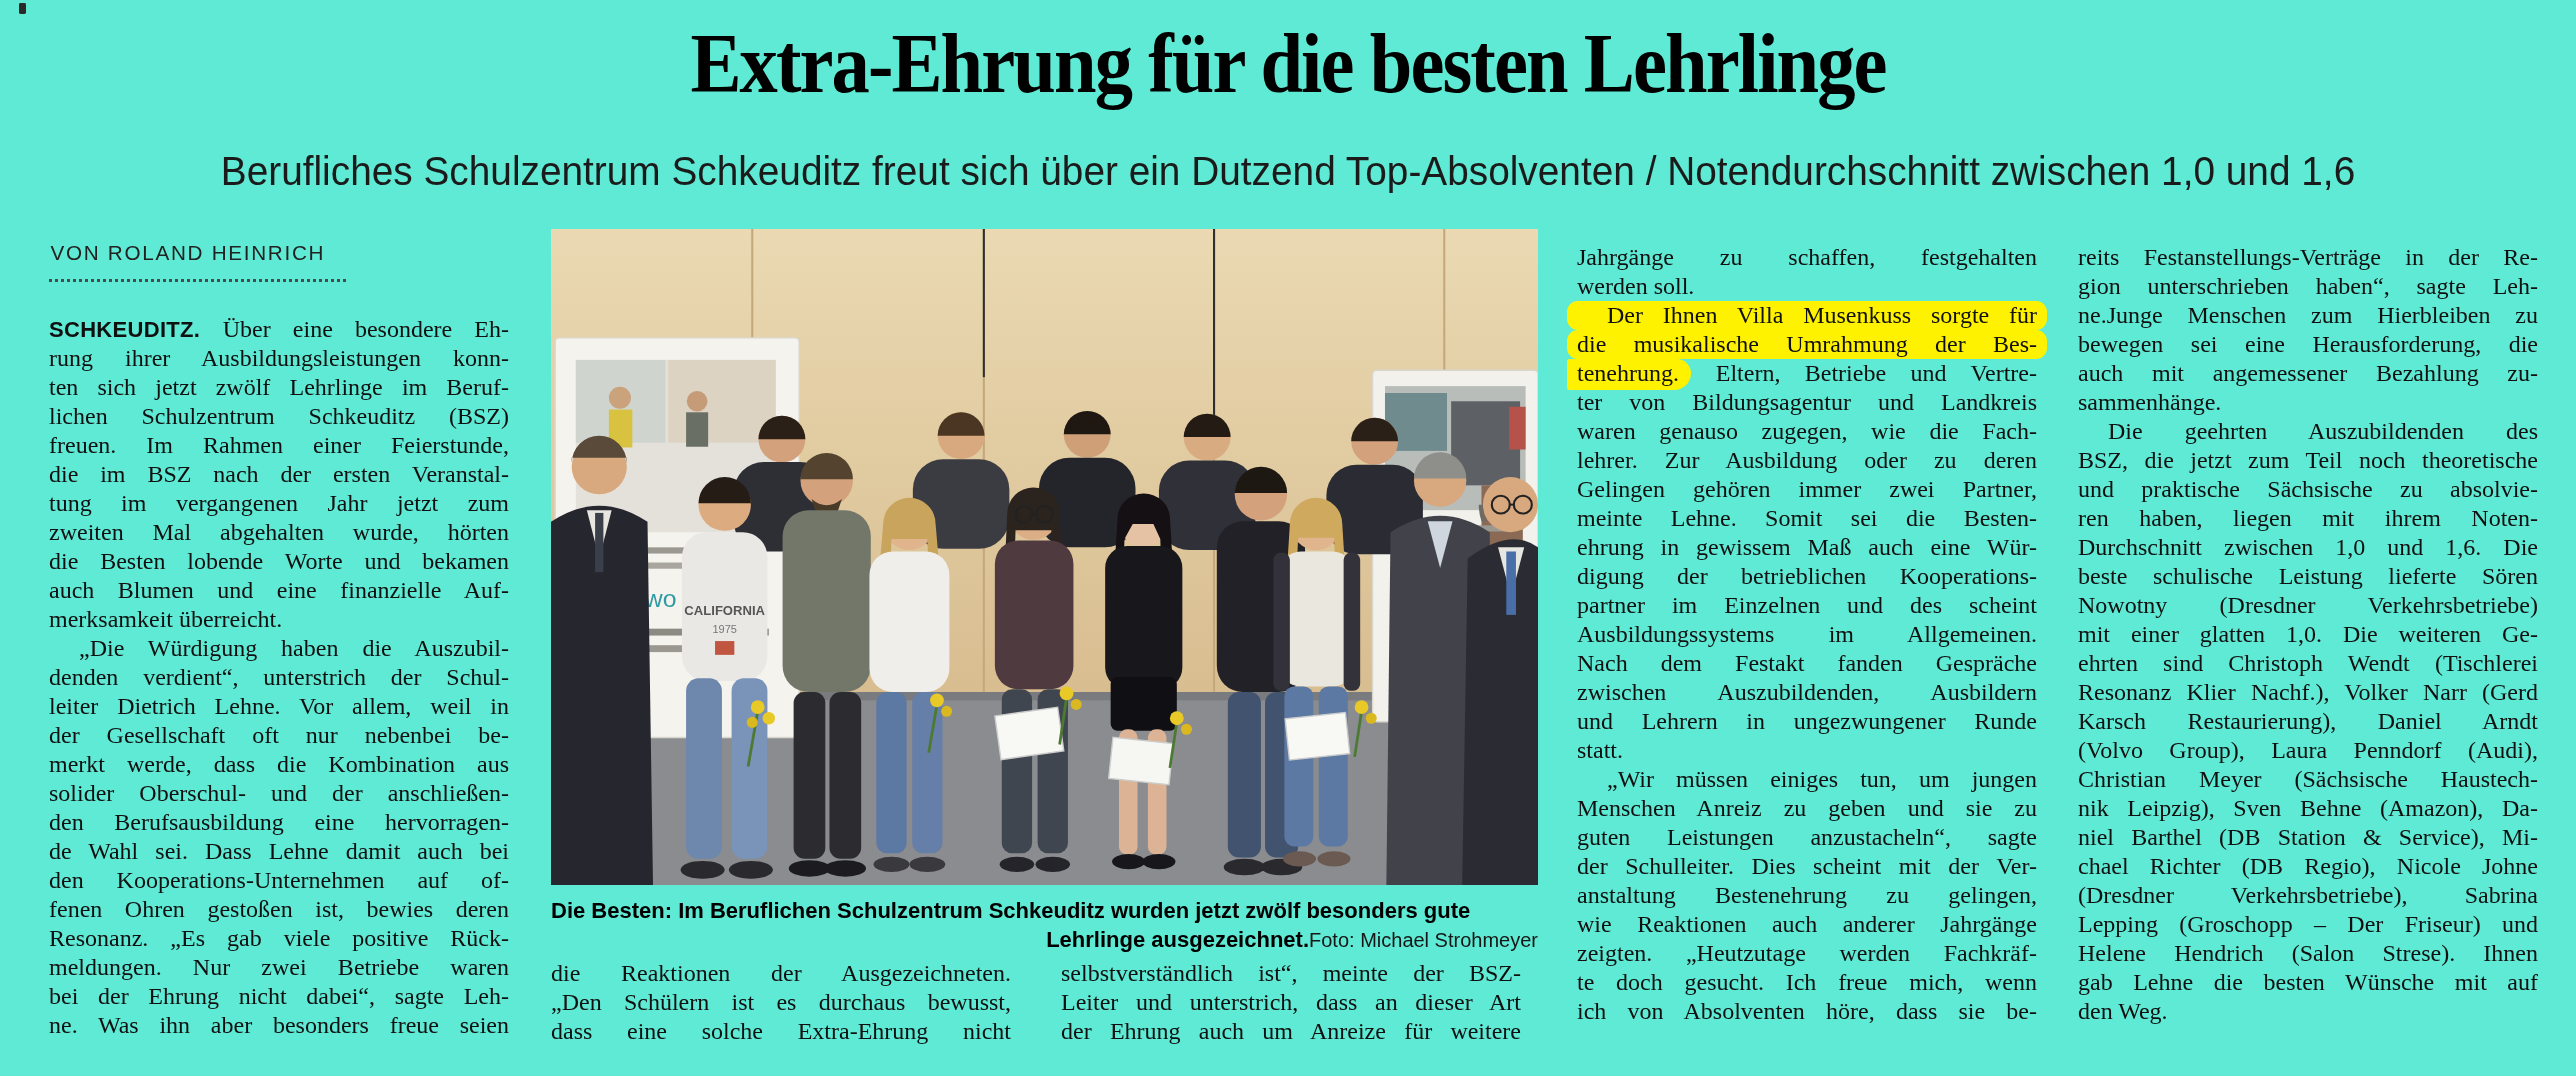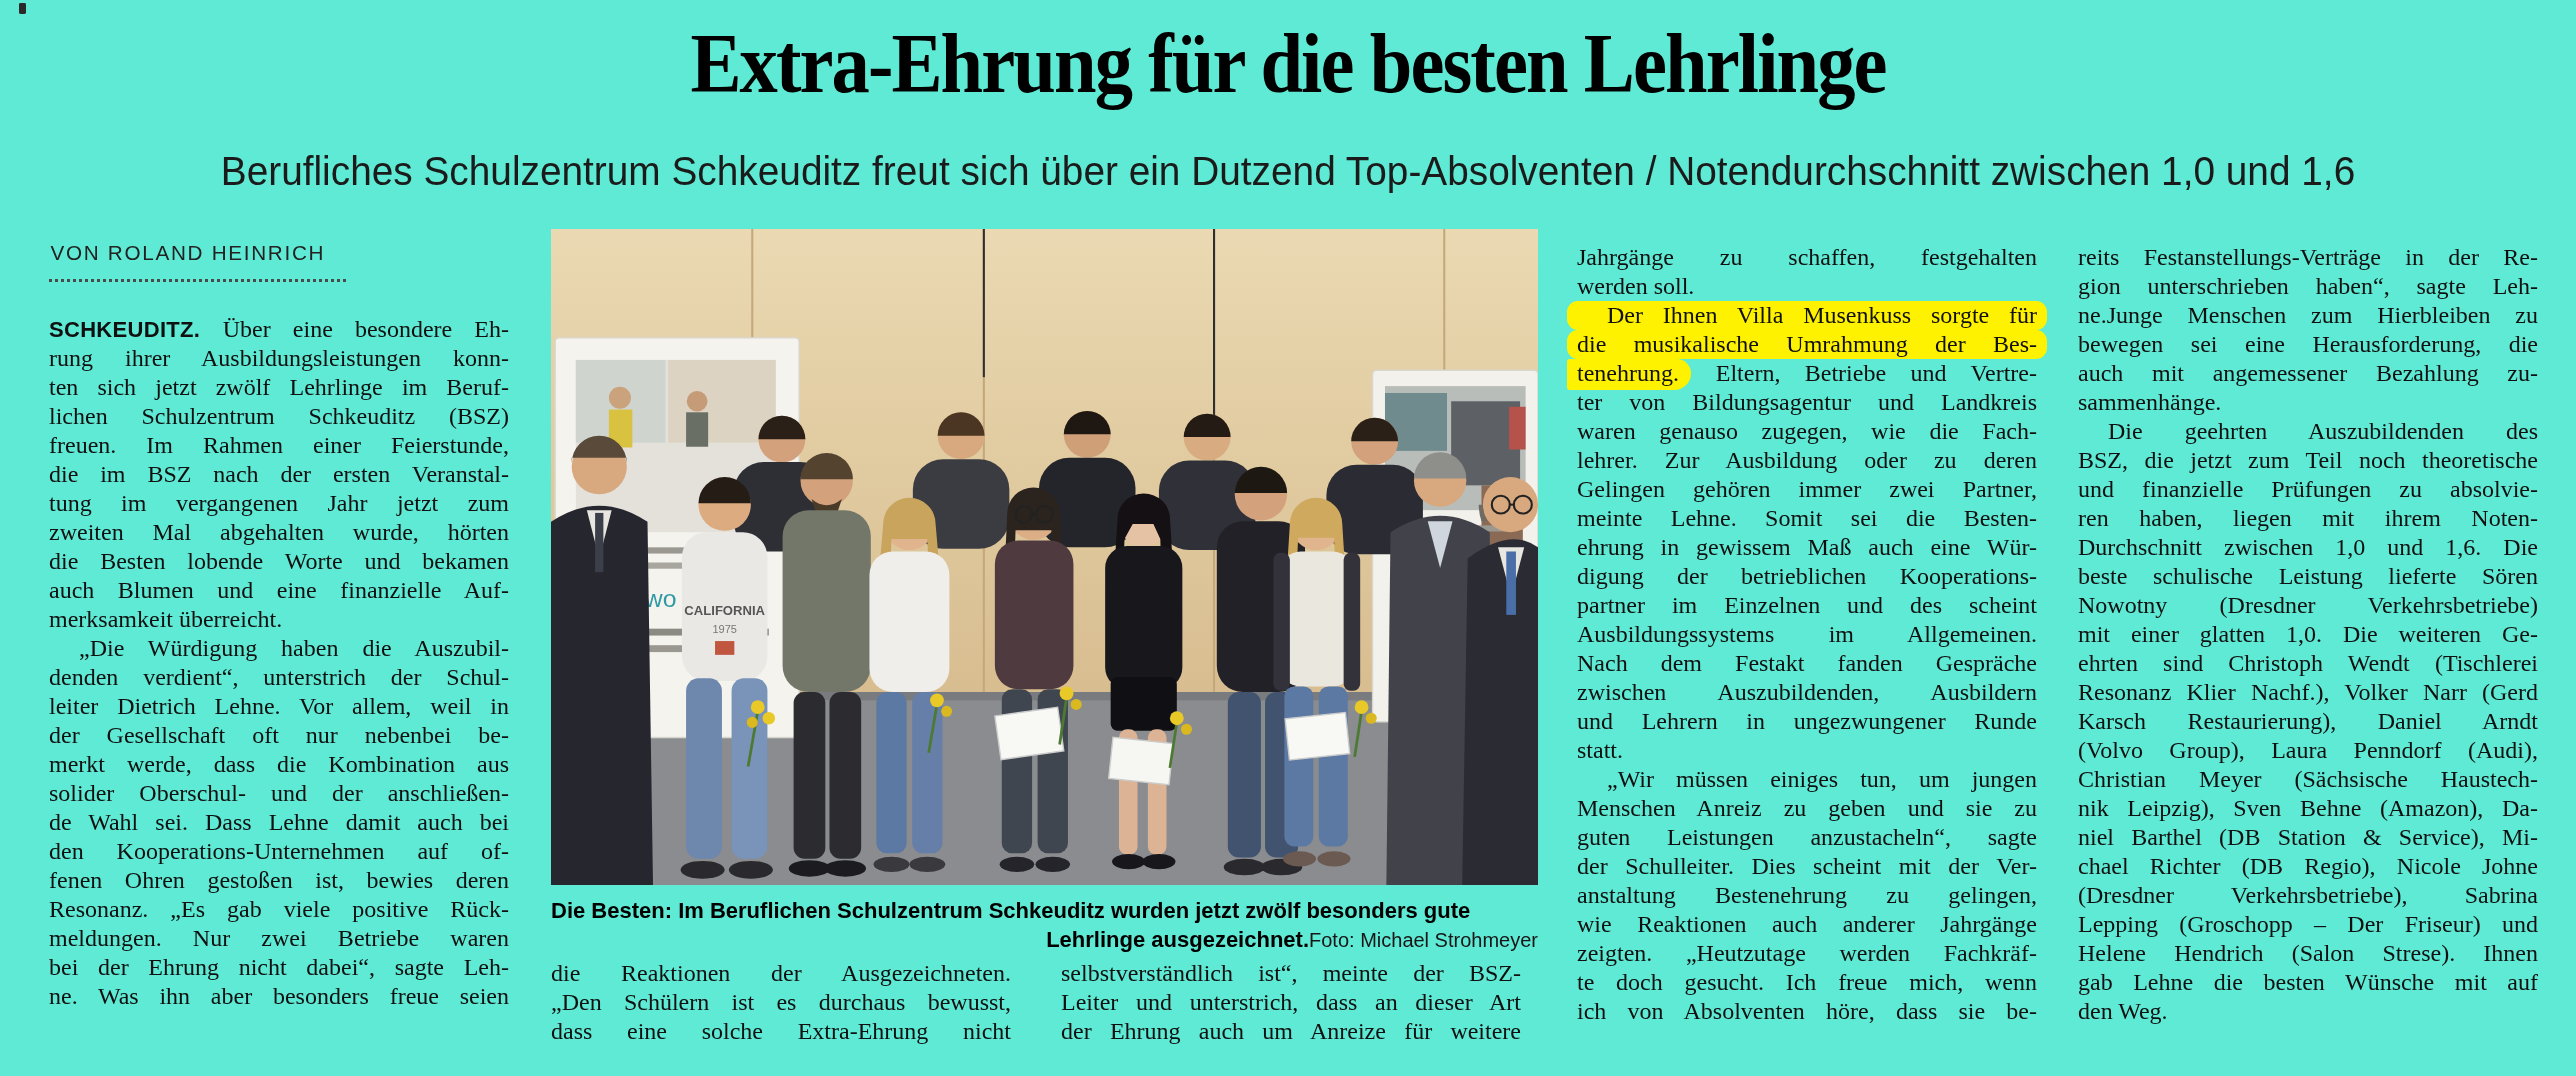--- a/index.html
+++ b/index.html
@@ -74,20 +74,21 @@
         <div class="tl"><span>zweiten Mal abgehalten wurde, hörten</span></div>
         <div class="tl"><span>die Besten lobende Worte und bekamen</span></div>
         <div class="tl"><span>auch Blumen und eine finanzielle Auf-</span></div>
         <div class="tl end"><span>merksamkeit überreicht.</span></div>
         <div class="tl ind"><span>„Die Würdigung haben die Auszubil-</span></div>
         <div class="tl"><span>denden verdient“, unterstrich der Schul-</span></div>
         <div class="tl"><span>leiter Dietrich Lehne. Vor allem, weil in</span></div>
         <div class="tl"><span>der Gesellschaft oft nur nebenbei be-</span></div>
         <div class="tl"><span>merkt werde, dass die Kombination aus</span></div>
         <div class="tl"><span>solider Oberschul- und der anschließen-</span></div>
+        <div class="tl"><span>den Berufsausbildung eine hervorragen-</span></div>
         <div class="tl"><span>de Wahl sei. Dass Lehne damit auch bei</span></div>
         <div class="tl"><span>den Kooperations-Unternehmen auf of-</span></div>
         <div class="tl"><span>fenen Ohren gestoßen ist, bewies deren</span></div>
         <div class="tl"><span>Resonanz. „Es gab viele positive Rück-</span></div>
         <div class="tl"><span>meldungen. Nur zwei Betriebe waren</span></div>
         <div class="tl"><span>bei der Ehrung nicht dabei“, sagte Leh-</span></div>
         <div class="tl"><span>ne. Was ihn aber besonders freue seien</span></div>
       </div>
   </div>
 
@@ -368,21 +369,21 @@
     </div>
   <div class="column" id="col4">
       <div class="tl"><span>reits Festanstellungs-Verträge in der Re-</span></div>
       <div class="tl"><span>gion unterschrieben haben“, sagte Leh-</span></div>
       <div class="tl"><span>ne.Junge Menschen zum Hierbleiben zu</span></div>
       <div class="tl"><span>bewegen sei eine Herausforderung, die</span></div>
       <div class="tl"><span>auch mit angemessener Bezahlung zu-</span></div>
       <div class="tl end"><span>sammenhänge.</span></div>
       <div class="tl ind"><span>Die geehrten Auszubildenden des</span></div>
       <div class="tl"><span>BSZ, die jetzt zum Teil noch theoretische</span></div>
-      <div class="tl"><span>und finanzielle Prüfungen zu absolvie-</span></div>
+      <div class="tl"><span>und praktische Sächsische zu absolvie-</span></div>
       <div class="tl"><span>ren haben, liegen mit ihrem Noten-</span></div>
       <div class="tl"><span>Durchschnitt zwischen 1,0 und 1,6. Die</span></div>
       <div class="tl"><span>beste schulische Leistung lieferte Sören</span></div>
       <div class="tl"><span>Nowotny (Dresdner Verkehrsbetriebe)</span></div>
       <div class="tl"><span>mit einer glatten 1,0. Die weiteren Ge-</span></div>
       <div class="tl"><span>ehrten sind Christoph Wendt (Tischlerei</span></div>
       <div class="tl"><span>Resonanz Klier Nachf.), Volker Narr (Gerd</span></div>
       <div class="tl"><span>Karsch Restaurierung), Daniel Arndt</span></div>
       <div class="tl"><span>(Volvo Group), Laura Penndorf (Audi),</span></div>
       <div class="tl"><span>Christian Meyer (Sächsische Haustech-</span></div>

